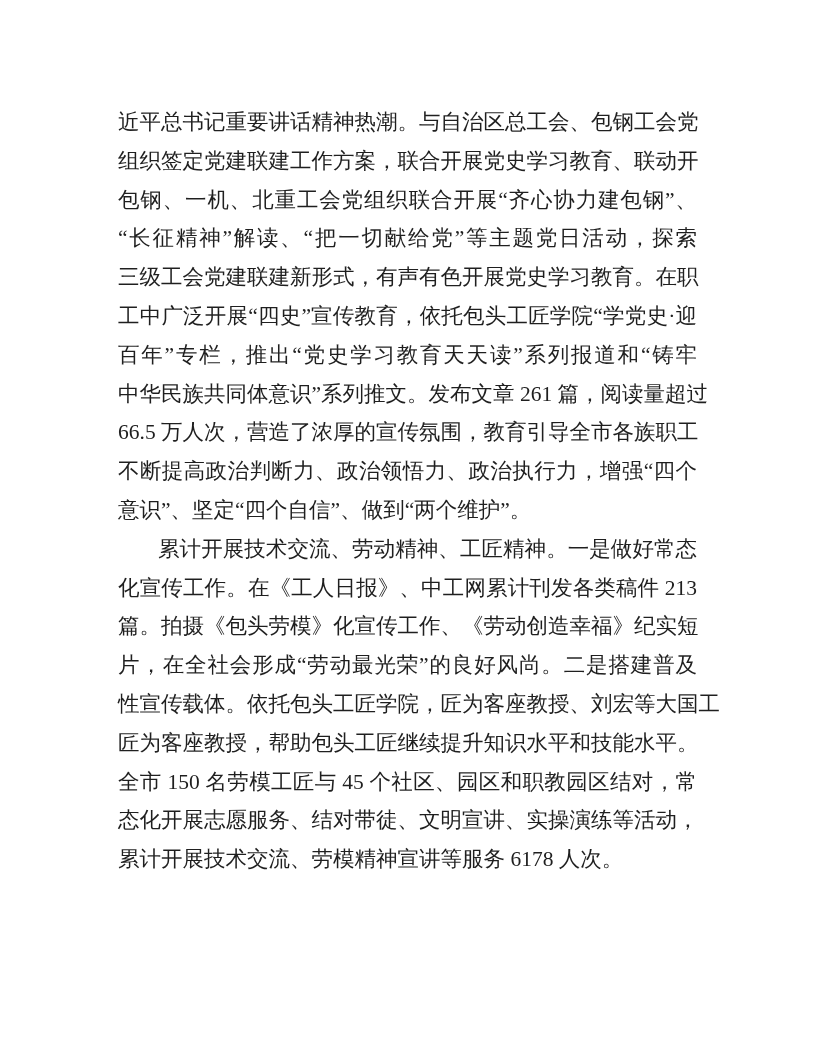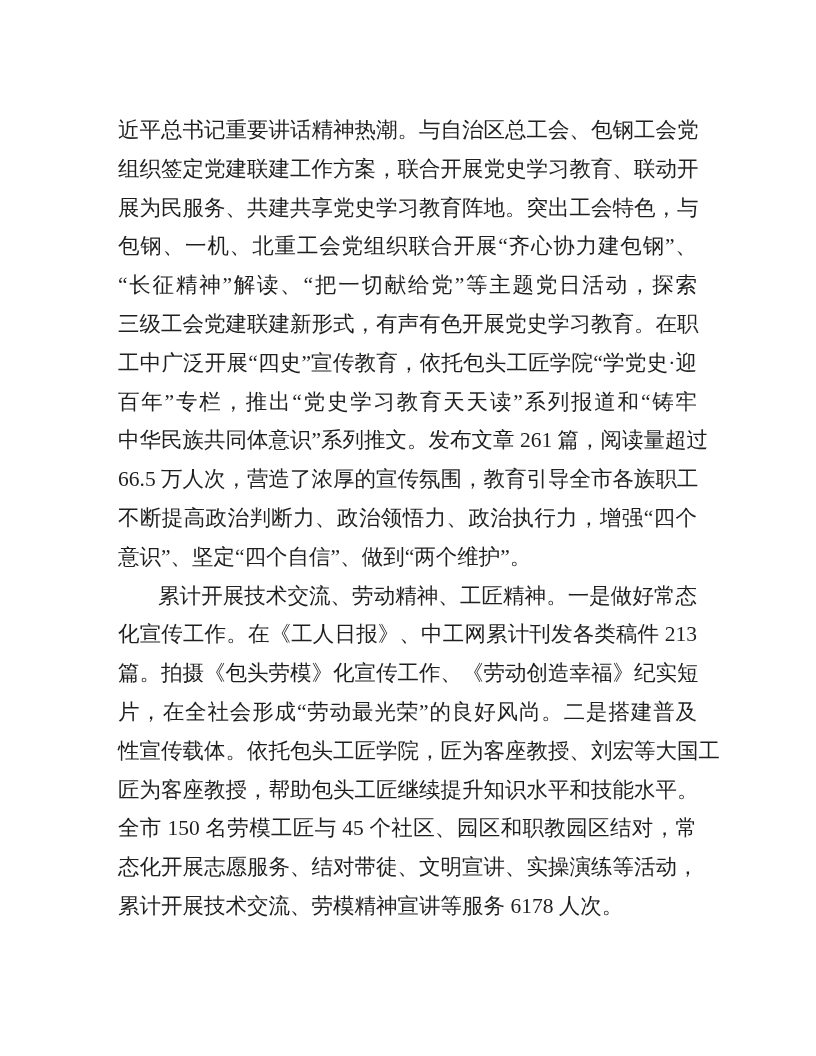--- a/index.html
+++ b/index.html
@@ -15,21 +15,21 @@
   .page {
     position: relative;
     width: 816px;
     height: 1056px;
     background: var(--page-bg);
     overflow: hidden;
   }
   .text-block {
     position: absolute;
     left: 118px;
-    top: 111px;
+    top: 103px;
     width: 579px;
     font-size: 21.5px;
     line-height: 38.8px;
     color: var(--text-color);
     letter-spacing: 0;
   }
   .para { margin: 0; }
   .line {
     text-align: justify;
     text-align-last: justify;
@@ -46,21 +46,20 @@
 </style>
 </head>
 <body>
 
 <div class="page">
   <div class="text-block">
 
     <div class="para">
       <div class="line">近平总书记重要讲话精神热潮。与自治区总工会、包钢工会党</div>
       <div class="line">组织签定党建联建工作方案，联合开展党史学习教育、联动开</div>
-      <div class="line">展为民服务、共建共享党史学习教育阵地。突出工会特色，与</div>
       <div class="line">包钢、一机、北重工会党组织联合开展“齐心协力建包钢”、</div>
       <div class="line">“长征精神”解读、“把一切献给党”等主题党日活动，探索</div>
       <div class="line">三级工会党建联建新形式，有声有色开展党史学习教育。在职</div>
       <div class="line">工中广泛开展“四史”宣传教育，依托包头工匠学院“学党史·迎</div>
       <div class="line">百年”专栏，推出“党史学习教育天天读”系列报道和“铸牢</div>
       <div class="line">中华民族共同体意识”系列推文。发布文章 261 篇，阅读量超过</div>
       <div class="line">66.5 万人次，营造了浓厚的宣传氛围，教育引导全市各族职工</div>
       <div class="line">不断提高政治判断力、政治领悟力、政治执行力，增强“四个</div>
       <div class="line no-stretch">意识”、坚定“四个自信”、做到“两个维护”。</div>
     </div>

